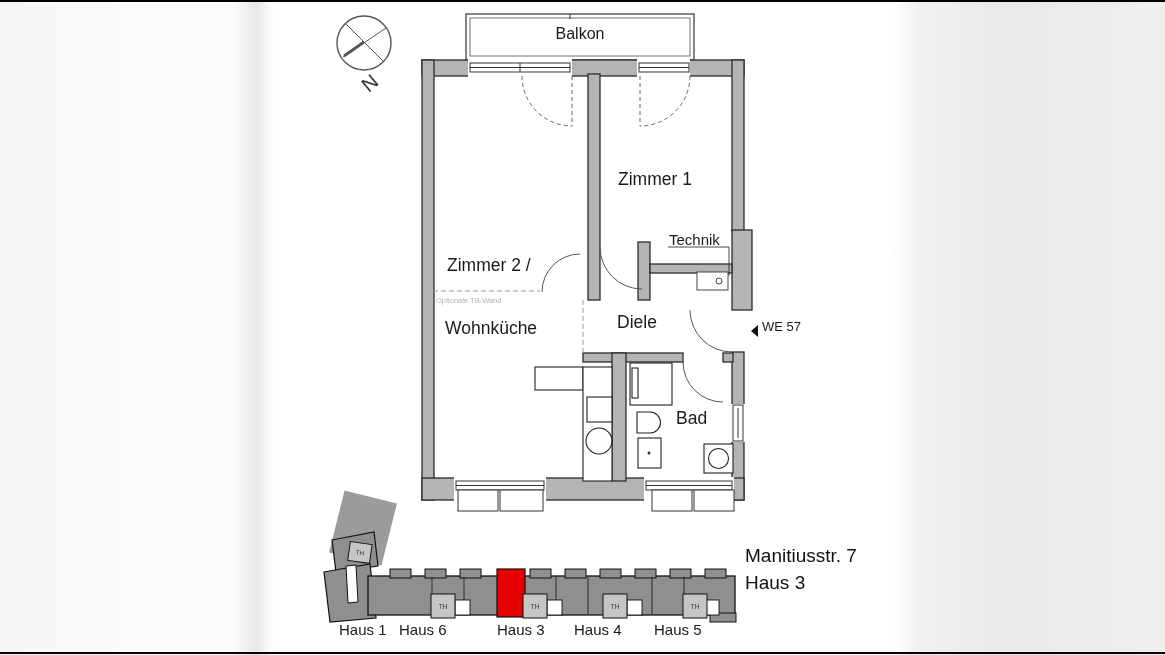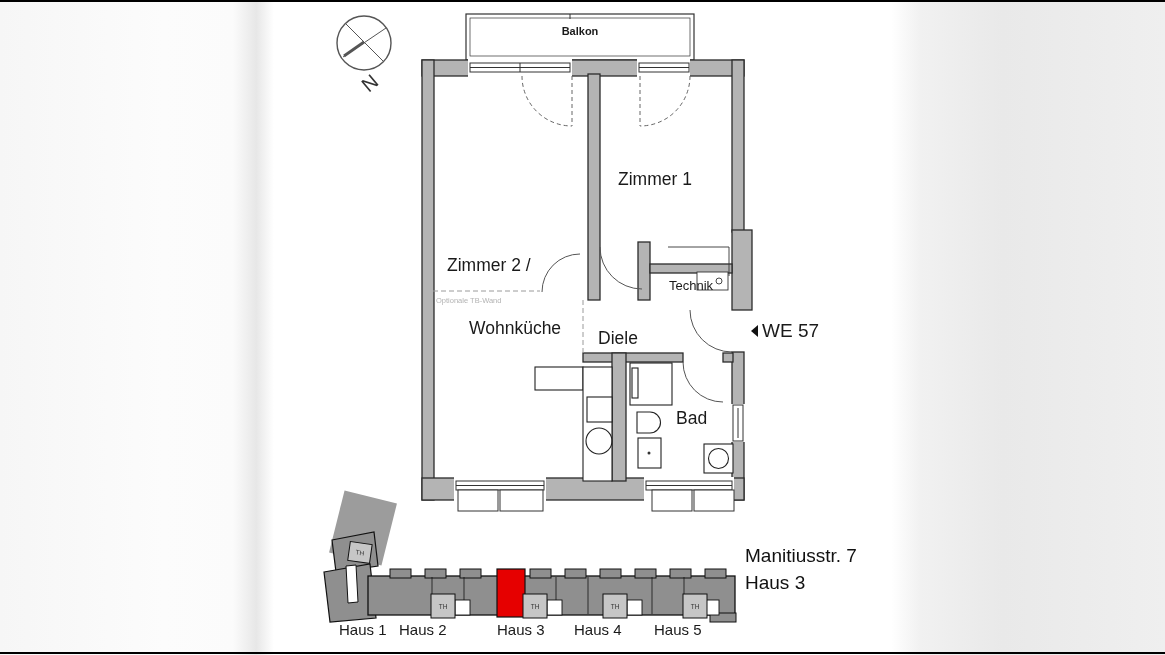--- a/index.html
+++ b/index.html
@@ -7,29 +7,29 @@
     position:relative; width:1165px; height:655px; overflow:hidden;
     background:linear-gradient(90deg,#f6f6f6 0%,#fcfcfc 14%,#fbfbfb 20%,#e7e7e7 22%,#ffffff 23.5%,#ffffff 76.5%,#f1f1f1 79%,#e9e9e9 86%,#efefef 100%);
     font-family:"Liberation Sans","DejaVu Sans",sans-serif;
   }
   .edge{position:absolute;left:0;width:1165px;height:2px;background:#000;}
   .edge.top{top:0;}
   .edge.bottom{top:652px;}
   svg{position:absolute;left:0;top:0;}
   .label{position:absolute;color:#1a1a1a;white-space:nowrap;line-height:1.15;}
   .room{font-size:17.5px;}
-  .balkon{left:466px;top:25px;width:228px;text-align:center;font-size:11px;font-weight:bold;}
+  .balkon{left:466px;top:25px;width:228px;text-align:center;font-size:16px;}
   .zimmer1{left:618px;top:154px;margin-top:15px;}
   .zimmer2{left:447px;top:255px;}
-  .wohnkueche{left:445px;top:318px;margin-left:24px;}
-  .diele{left:598px;top:312px;margin-top:16px;}
+  .wohnkueche{left:445px;top:318px;}
+  .diele{left:617px;top:312px;}
   .bad{left:676px;top:408px;}
-  .technik{left:669px;top:231px;font-size:13px;margin-top:48px;}
+  .technik{left:669px;top:231px;font-size:15px;}
   .tbnote{left:436px;top:297px;font-size:7.5px;color:#b3b3b3;}
-  .we57{left:762px;top:320px;font-size:19px;}
+  .we57{left:762px;top:320px;font-size:13px;}
   .north{left:363px;top:72px;font-size:20px;color:#333;transform:rotate(-40deg);}
   .haus{top:621px;font-size:15px;}
   .h1{left:339px;} .h2{left:399px;} .h3{left:497px;} .h4{left:574px;} .h5{left:654px;}
   .addr{left:745px;font-size:19px;color:#111;}
   .addr1{top:545px;} .addr2{top:572px;}
   .copyright{left:598px;top:636px;width:306px;font-size:11px;text-align:right;color:#1a1a1a;}
 </style>
 </head>
 <body>
 
@@ -191,20 +191,20 @@
   <div class="label room zimmer2">Zimmer 2 /</div>
   <div class="label room wohnkueche">Wohnküche</div>
   <div class="label room diele">Diele</div>
   <div class="label room bad">Bad</div>
   <div class="label technik">Technik</div>
   <div class="label tbnote">Optionale TB-Wand</div>
   <div class="label we57">WE 57</div>
   <div class="label north">N</div>
 
   <div class="label haus h1">Haus 1</div>
-  <div class="label haus h2">Haus 2</div>
+  <div class="label haus h2">Haus 6</div>
   <div class="label haus h3">Haus 3</div>
   <div class="label haus h4">Haus 4</div>
   <div class="label haus h5">Haus 5</div>
 
   <div class="label addr addr1">Manitiusstr. 7</div>
   <div class="label addr addr2">Haus 3</div>
 </div>
 
 </body></html>

